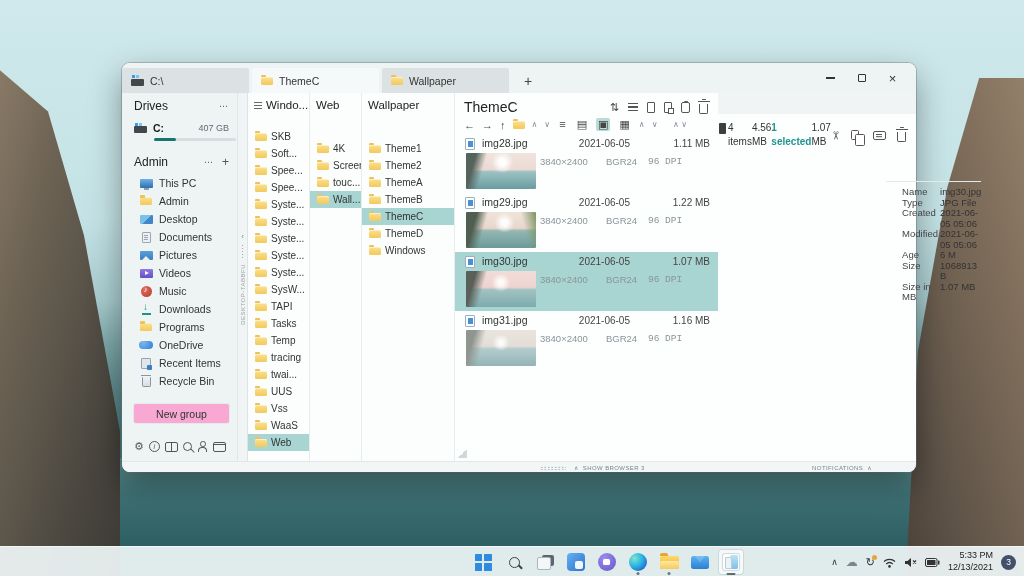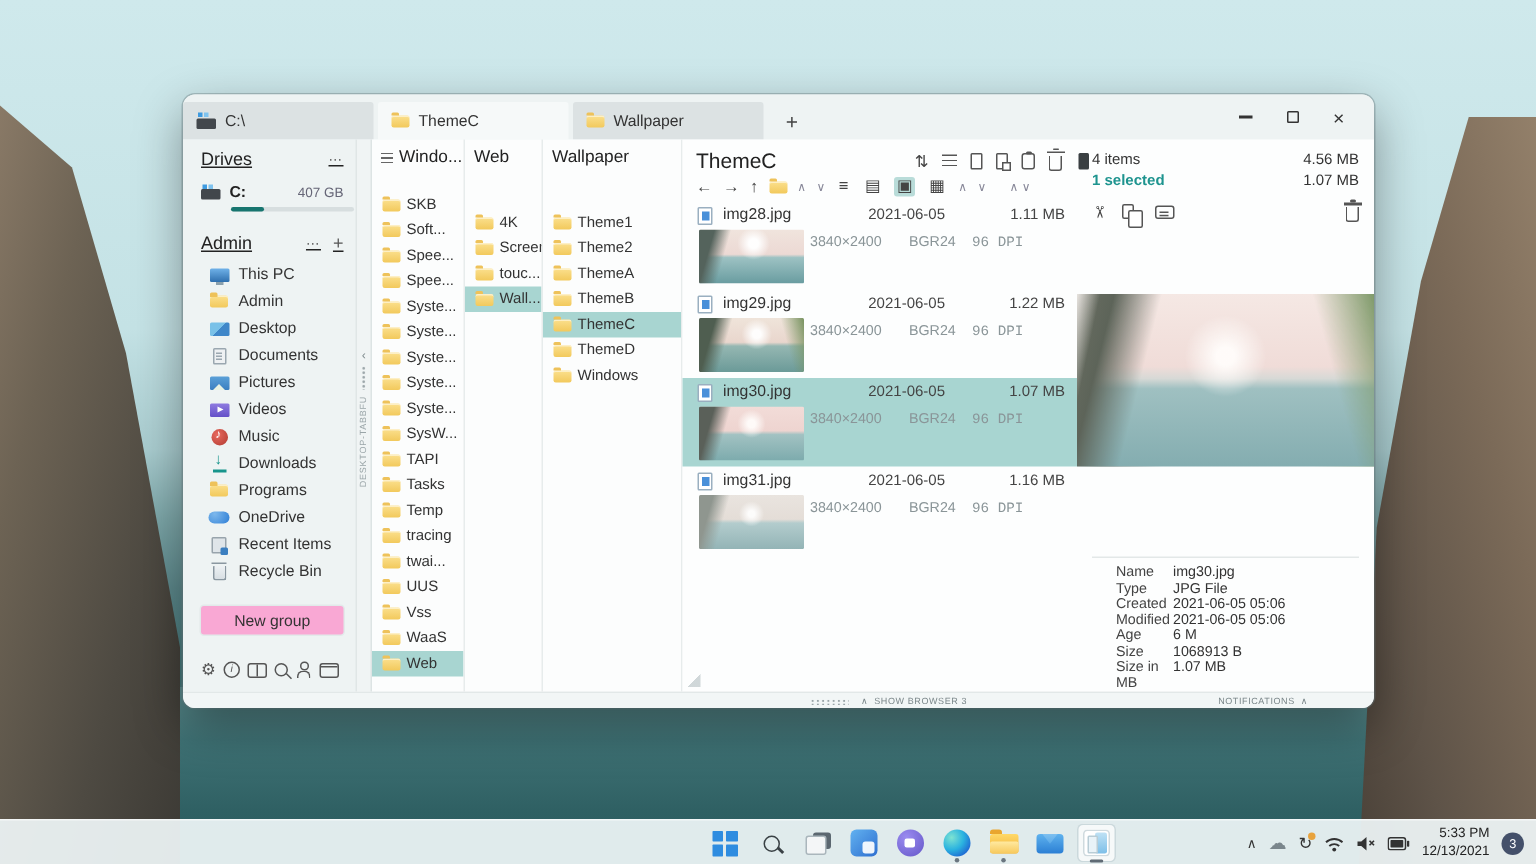--- a/index.html
+++ b/index.html
@@ -22,21 +22,21 @@
   .win-controls{margin-left:auto;display:flex;align-items:center;height:100%;padding-right:8px;}
   .wc{width:31px;height:100%;display:flex;align-items:center;justify-content:center;color:#333;}
   .wc-min i{display:block;width:9px;height:1.2px;background:#333;}
   .wc-max i{display:block;width:8px;height:8px;border:1.1px solid #333;border-radius:1px;}
   .wc-close{font-size:13px;}
 
   .w-body{position:absolute;top:30px;bottom:11px;left:0;right:0;display:flex;}
 
   
   .sidebar{width:115px;flex:none;background:#eef3f3;display:flex;flex-direction:column;padding:6px 8px 6px 12px;}
-  .sb-h{display:flex;align-items:center;font-size:12px;color:#222;text-decoration:underline;}
+  .sb-h{display:flex;align-items:center;font-size:12px;color:#222;}
   .dots{margin-left:auto;color:#666;letter-spacing:1px;font-size:9px;}
   .plus{color:#555;font-size:12px;margin-left:8px;}
   .drive-row{display:flex;align-items:center;gap:6px;margin-top:9px;font-size:10.5px;color:#222;font-weight:bold;}
   .drive-free{margin-left:auto;font-size:9px;color:#667;font-weight:normal;}
   .drive-bar{margin:4px 0 0 20px;width:82px;height:3px;background:#d7dedf;border-radius:2px;}
   .drive-fill{height:100%;border-radius:2px;background:#17756f;}
   .admin-h{margin-top:14px;}
   .sb-items{margin-top:5px;}
   .sb-item{height:18px;display:flex;align-items:center;gap:6px;font-size:10.5px;color:#333;padding-left:5px;}
   .sb-item .icw{width:14px;flex:none;display:flex;justify-content:center;}
@@ -80,21 +80,21 @@
   .fdims{position:absolute;left:85px;top:22px;font-size:9.5px;color:#8a9598;}
   .ffmt{position:absolute;left:151px;top:22px;font-size:9.5px;color:#8a9598;}
   .fdpi{position:absolute;left:193px;top:22px;font-size:9.5px;color:#8a9598;font-family:Liberation Mono, monospace;}
   .v1{background:radial-gradient(circle at 52% 26%,rgba(255,255,255,.98) 0 7%,rgba(255,255,255,0) 24%),linear-gradient(106deg,#54635c 0%,#54635c 13%,rgba(84,99,92,0) 27%),linear-gradient(180deg,#f0e4dd 0%,#ecd9d4 46%,#9dc2c3 52%,#699ca0 100%);}
   .v2{background:radial-gradient(circle at 55% 30%,rgba(255,255,255,.95) 0 6%,rgba(255,255,255,0) 22%),linear-gradient(255deg,#77925f 0%,rgba(119,146,95,0) 20%),linear-gradient(106deg,#4f5e50 0%,#4f5e50 14%,rgba(79,94,80,0) 28%),linear-gradient(180deg,#efe4da 0%,#e9d6cd 45%,#95b7b2 52%,#6b9a98 100%);}
   .v3{background:radial-gradient(circle at 50% 32%,rgba(255,252,250,.95) 0 6%,rgba(255,252,250,0) 22%),linear-gradient(106deg,#5a6059 0%,#5a6059 13%,rgba(90,96,89,0) 27%),linear-gradient(180deg,#f2dcd8 0%,#eed4d0 45%,#a2c2c2 52%,#7dabad 100%);}
   .v4{background:radial-gradient(circle at 50% 35%,rgba(255,255,255,.9) 0 5%,rgba(255,255,255,0) 20%),linear-gradient(106deg,#8f968f 0%,#8f968f 12%,rgba(143,150,143,0) 26%),linear-gradient(180deg,#e9e4df 0%,#e4ddd7 45%,#b3cccd 52%,#93b4b6 100%);}
   .grip-corner{position:absolute;left:3px;bottom:3px;width:9px;height:9px;background:linear-gradient(135deg,transparent 0 50%,#c5ced0 50%);opacity:.8;}
 
   
-  .rp{width:198px;flex:none;background:#fdfefe;display:flex;flex-direction:column;padding:7px 10px 0;position:relative;}
+  .rp{width:198px;flex:none;background:#fdfefe;display:flex;flex-direction:row;padding:7px 10px 0;position:relative;margin-top:21px;}
   .rp-pin{position:absolute;left:1px;top:9px;width:7px;height:11px;background:#3a3f42;border-radius:1px;}
   .rp-row{display:flex;justify-content:space-between;font-size:10px;color:#333;line-height:14px;}
   .sel-count{font-weight:bold;}
   .rp-ops{display:flex;gap:11px;align-items:center;margin-top:5px;height:18px;color:#444;}
   .scissors{font-size:11px;display:inline-block;transform:rotate(90deg);color:#444;}
   .preview{height:124px;margin:46px -10px 0;background:
     radial-gradient(circle at 50% 36%,rgba(255,252,250,.97) 0 5%,rgba(255,252,250,0) 22%),
     linear-gradient(102deg,#e8e4e0 0%,rgba(232,228,224,0) 7%),
     linear-gradient(104deg,#6b6f63 0%,#5d6459 11%,rgba(93,100,89,0) 25%),
     linear-gradient(255deg,#7f9a6a 0%,rgba(127,154,106,0) 18%),

